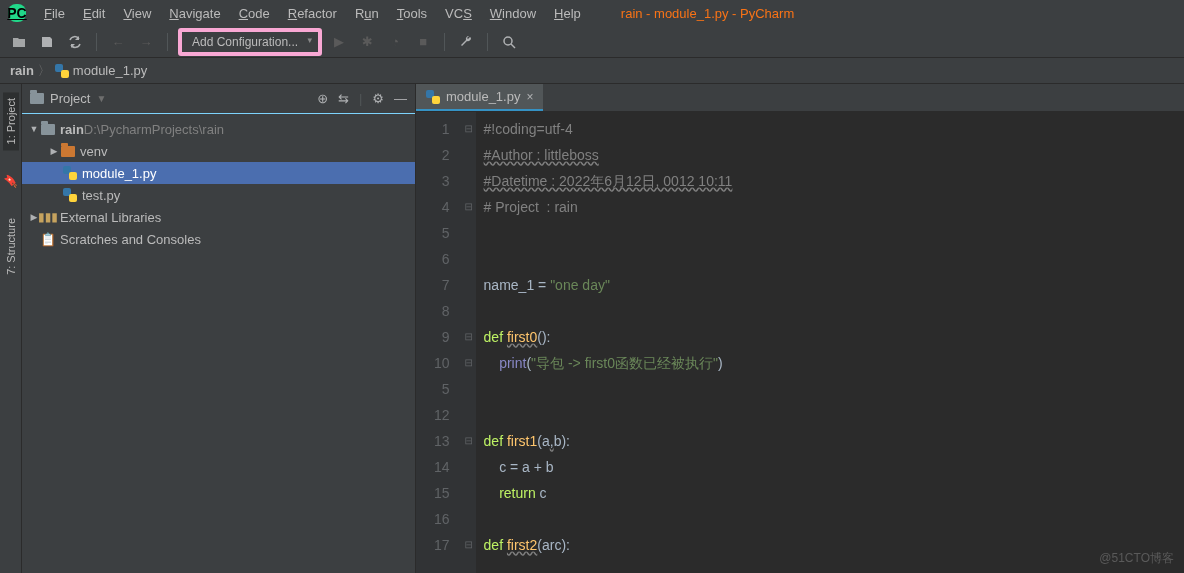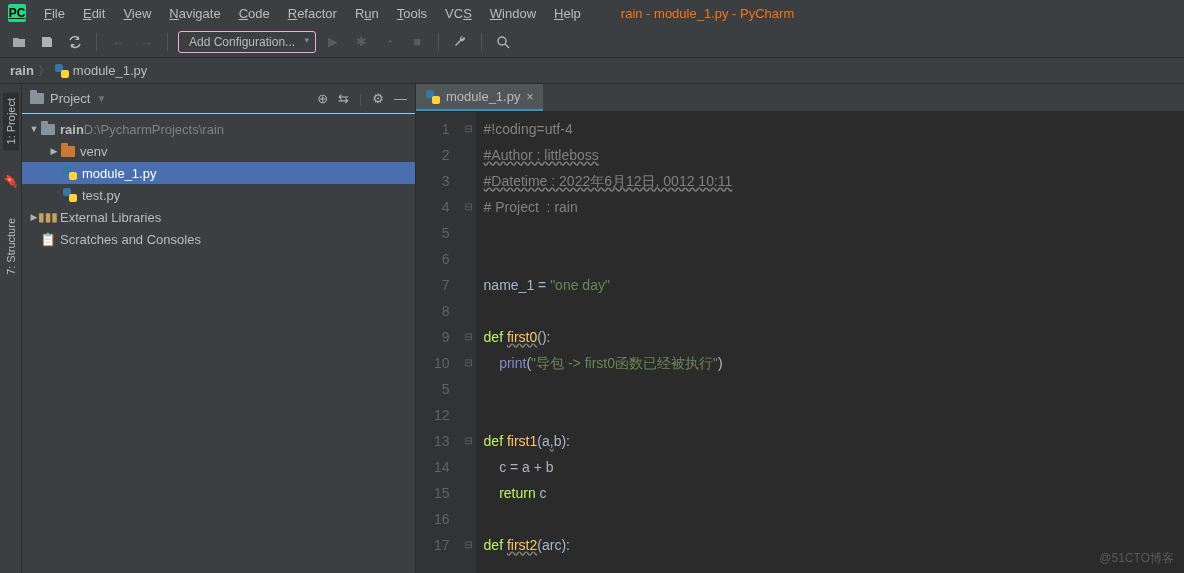--- a/index.html
+++ b/index.html
@@ -1,25 +1,25 @@
 <!DOCTYPE html>
 <html><head>
 <meta charset="utf-8">
 <style>
 * { margin: 0; padding: 0; box-sizing: border-box; font-family: "Segoe UI", Arial, sans-serif; }
 body { background: #3c3f41; color: #bbbbbb; width: 1184px; height: 573px; overflow: hidden; font-size: 13px; display: flex; flex-direction: column; }
 .menubar { display: flex; align-items: center; height: 26px; background: #3c3f41; padding: 0 4px; gap: 2px; }
-.logo { width: 18px; height: 18px; background: #21d789; border-radius: 2px; display: flex; align-items: center; justify-content: center; color: #000; font-size: 12px; font-weight: bold; margin: 0 8px 0 4px; text-decoration: underline; }
+.logo { width: 18px; height: 18px; background: #21d789; border-radius: 8px; display: flex; align-items: center; justify-content: center; color: #000; font-size: 14px; font-weight: bold; margin: 0 8px 0 4px; text-decoration: underline; }
 .menu-item { padding: 2px 8px; cursor: pointer; }
 .menu-item u { text-decoration: underline; }
 .title-text { margin-left: 30px; color: #f97316; font-size: 13px; }
 .toolbar { display: flex; align-items: center; height: 32px; background: #3c3f41; border-bottom: 1px solid #2b2b2b; padding: 0 8px; gap: 6px; }
 .tool-btn { width: 22px; height: 22px; display: flex; align-items: center; justify-content: center; cursor: pointer; color: #afb1b3; }
 .tool-sep { width: 1px; height: 18px; background: #515658; margin: 0 4px; }
-.config-btn { border: 1px solid #f9a8d4; background: #3c3f41; color: #bbb; padding: 3px 20px 3px 10px; cursor: pointer; font-size: 12px; border-radius: 3px; position: relative; }
+.config-btn { border: 4px solid #f9a8d4; background: #3c3f41; color: #bbb; padding: 3px 20px 3px 10px; cursor: pointer; font-size: 12px; border-radius: 3px; position: relative; }
 .config-btn::after { content: "▾"; position: absolute; right: 6px; font-size: 9px; color: #888; }
 .navbar { display: flex; align-items: center; height: 26px; background: #3c3f41; border-bottom: 1px solid #2b2b2b; padding: 0 10px; gap: 4px; }
 .crumb { color: #bbb; cursor: pointer; display: flex; align-items: center; gap: 4px; }
 .crumb-sep { color: #6e6e6e; }
 .main { flex: 1; display: flex; overflow: hidden; }
 .left-tabs { width: 22px; background: #3c3f41; border-right: 1px solid #2b2b2b; display: flex; flex-direction: column; align-items: center; padding-top: 8px; gap: 24px; }
 .side-tab { writing-mode: vertical-rl; transform: rotate(180deg); font-size: 11px; color: #bbb; cursor: pointer; padding: 6px 2px; }
 .side-tab.active { background: #2d2f30; }
 .side-bookmark-icon { transform: rotate(180deg); font-size: 12px; color: #afb1b3; }
 .project-panel { width: 394px; background: #3c3f41; border-right: 1px solid #2b2b2b; display: flex; flex-direction: column; }

